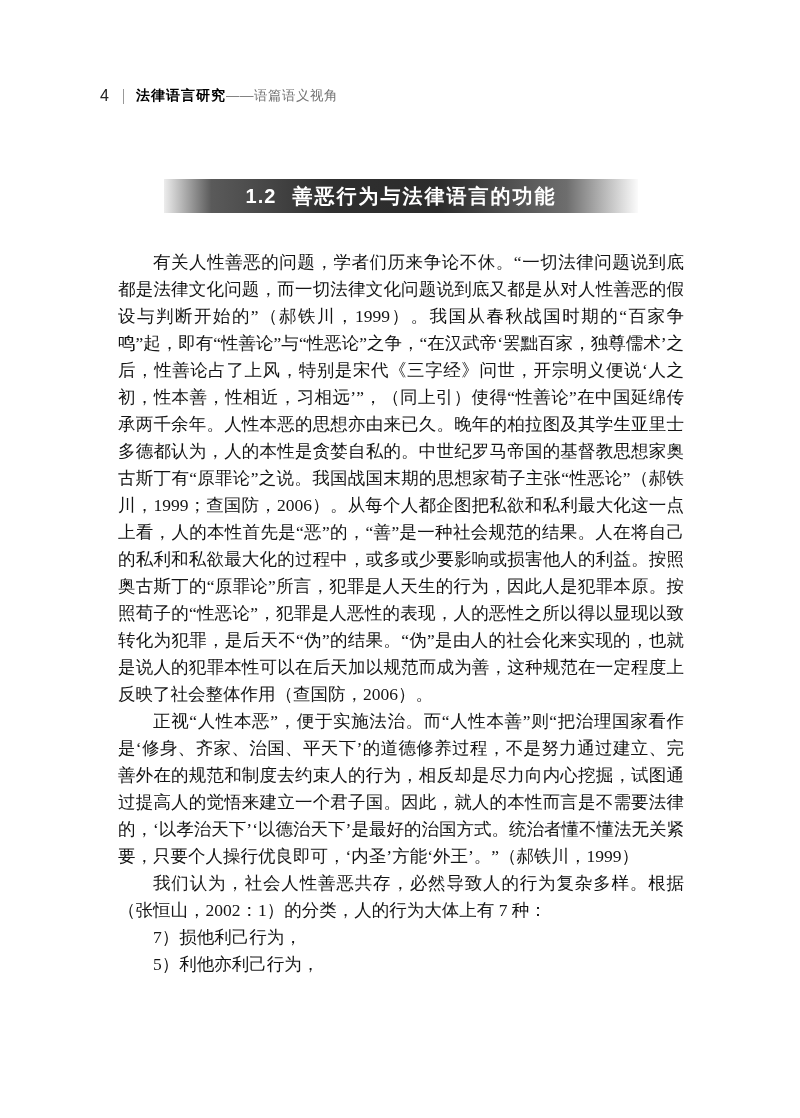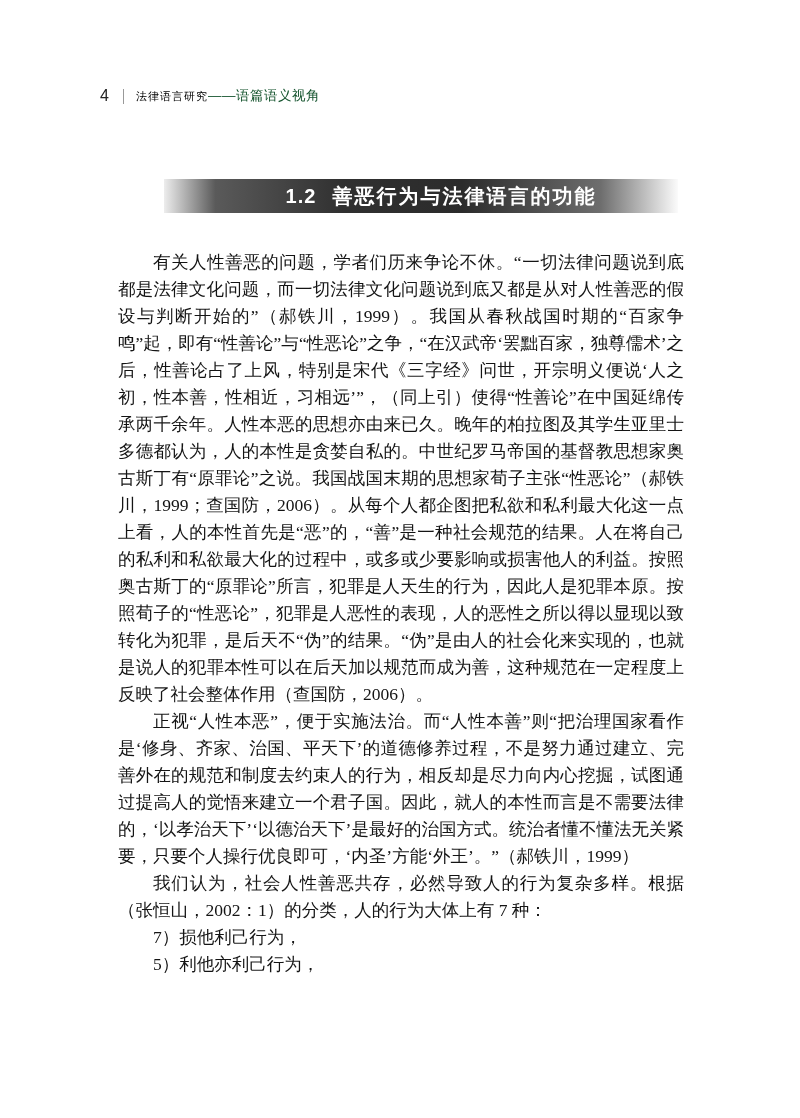--- a/index.html
+++ b/index.html
@@ -32,29 +32,29 @@
     font-family: "Liberation Sans", sans-serif;
   }
   .header-divider {
     display: inline-block;
     width: 1px;
     height: 15px;
     background: #999;
     margin: 0 12px 0 14px;
   }
   .book-title {
-    font-size: 11px;
-    font-weight: normal;
+    font-size: 14px;
+    font-weight: bold;
     color: #000;
     letter-spacing: 1px;
     font-family: "Liberation Sans", sans-serif;
   }
   .book-subtitle {
     font-size: 13.5px;
-    color: #14532d;
+    color: #737373;
     letter-spacing: 0.5px;
     font-family: "Liberation Sans", sans-serif;
     text-align: right;
   }
 
   
   .section-heading {
     position: absolute;
     top: 179px;
     left: 164px;
@@ -67,21 +67,20 @@
     font-weight: bold;
     font-size: 20px;
     letter-spacing: 2px;
     background: linear-gradient(90deg,
       #ededed 0%,
       #5a5a5a 10%,
       #303030 35%,
       #2b2b2b 58%,
       #6e6e6e 85%,
       #fbfbfb 100%);
-    padding-left: 40px;
   }
   .section-heading .section-number {
     margin-right: 16px;
     letter-spacing: 1px;
   }
 
   
   .body-text {
     position: absolute;
     top: 249px;

